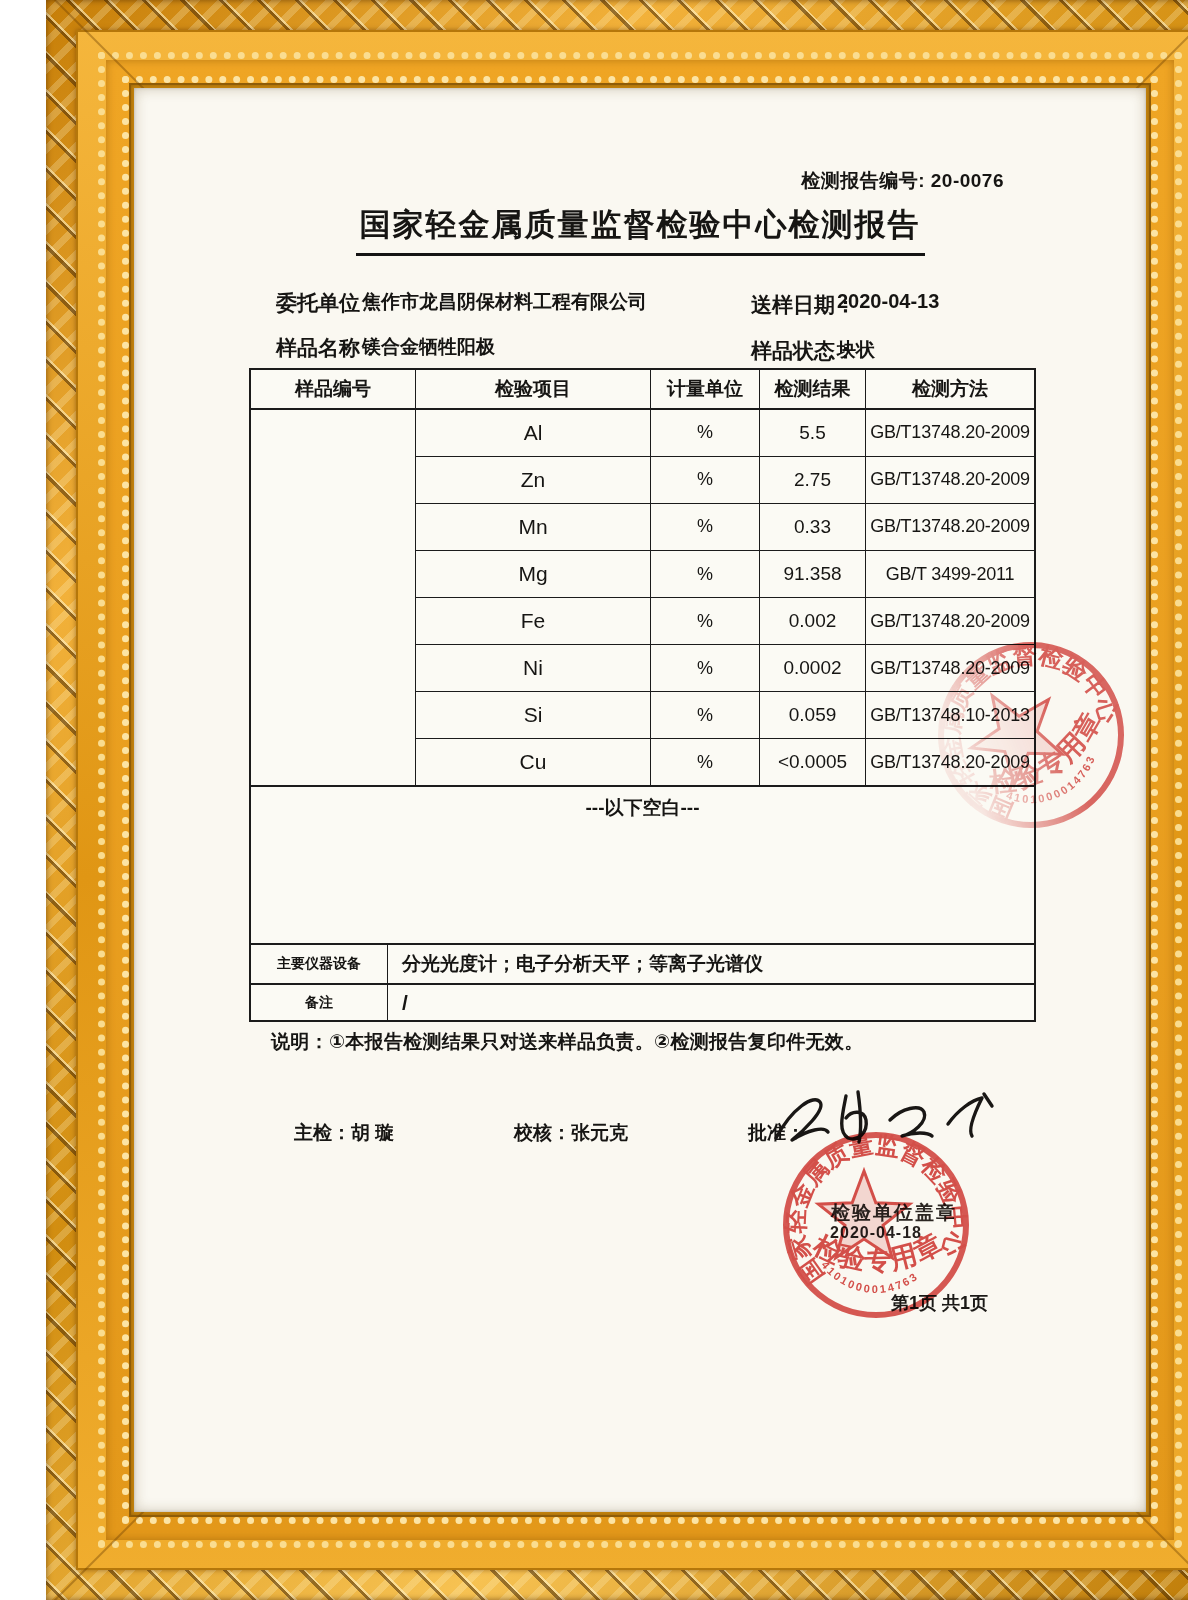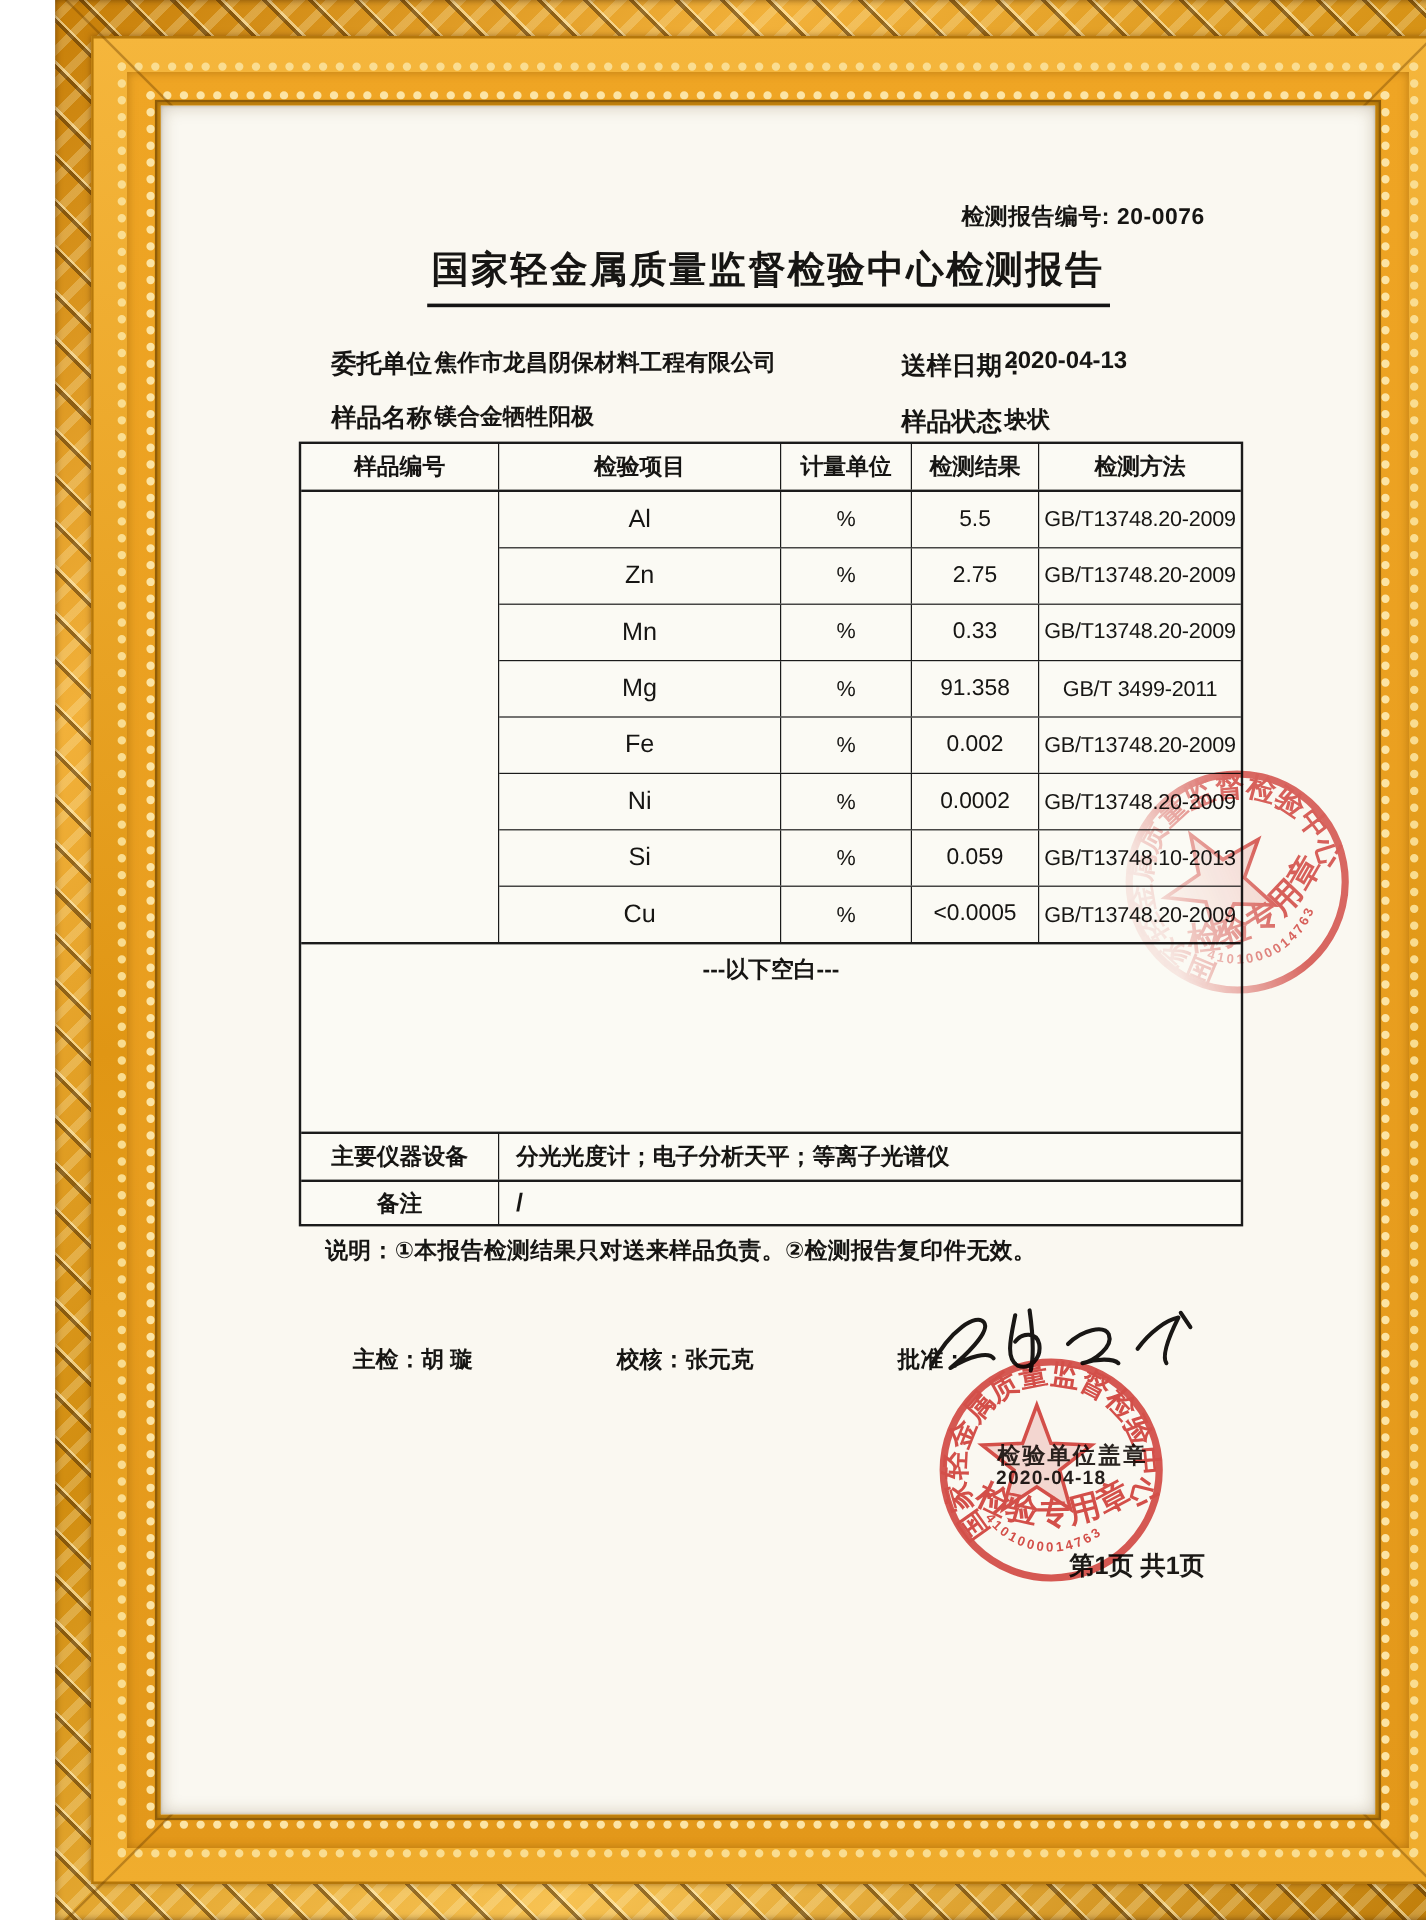--- a/index.html
+++ b/index.html
@@ -60,36 +60,36 @@
   .tc { display:flex; align-items:center; justify-content:center; border-right:1.6px solid #1b1b1b; }
   .tc:last-child { border-right:none; }
   .tc.item { width:235px; font-size:21px; }
   .tc.unit { width:109px; font-size:18px; }
   .tc.result { width:106px; font-size:19px; }
   .tc.method { flex:1; font-size:18px; letter-spacing:-0.2px; }
   .blank-cell { height:159px; border-top:2px solid #1b1b1b; text-align:center;
     padding-top:8px; font-size:19px; font-weight:600; }
   .two-col { height:40px; border-top:2px solid #1b1b1b; display:flex; }
   .two-col.last { height:37px; }
-  .tlabel { width:165px; border-right:1.6px solid #1b1b1b; display:flex;
-    align-items:center; justify-content:center; font-size:19px; font-weight:600; }
+  .tlabel { width:137px; border-right:1.6px solid #1b1b1b; display:flex;
+    align-items:center; justify-content:center; font-size:14px; font-weight:600; }
   .tvalue { flex:1; display:flex; align-items:center; padding-left:14px;
     font-size:19px; font-weight:600; }
 
   .note-line { left:137px; top:941px; font-size:19px; font-weight:700; letter-spacing:.3px; }
 
   .sig-row { top:1032px; font-size:19px; font-weight:700; }
   .sig-inspector { left:160px; } .sig-reviewer { left:380px; } .sig-approver { left:614px; }
 
   
   .seal-black-1 { left:660px; top:1112px; width:200px; text-align:center;
     font-size:19px; font-weight:600; color:#2a2521; letter-spacing:2px; filter:blur(.3px); }
   .seal-black-2 { left:642px; top:1136px; width:200px; text-align:center;
     font-size:16px; font-weight:700; color:#241f1c; letter-spacing:1px; filter:blur(.3px); }
-  .page-footer { left:757px; top:1203px; font-size:21px; font-weight:700; color:#1b1916; }
+  .page-footer { left:757px; top:1203px; font-size:18px; font-weight:700; color:#1b1916; }
 
   .stamp { mix-blend-mode:multiply; }
   .stamp1 { left:642px; top:1037px; width:200px; height:200px; opacity:.92; }
   .stamp2 { left:797px; top:547px; width:200px; height:200px; opacity:.88;
     transform:rotate(-32deg);
     -webkit-mask-image:linear-gradient(100deg, rgba(0,0,0,.12) 18%, rgba(0,0,0,.95) 62%);
     mask-image:linear-gradient(100deg, rgba(0,0,0,.12) 18%, rgba(0,0,0,.95) 62%); }
   .stamp svg text { font-family:"Liberation Sans","DejaVu Sans",sans-serif; }
 
   .signature-svg { left:628px; top:992px; width:240px; height:80px; }

